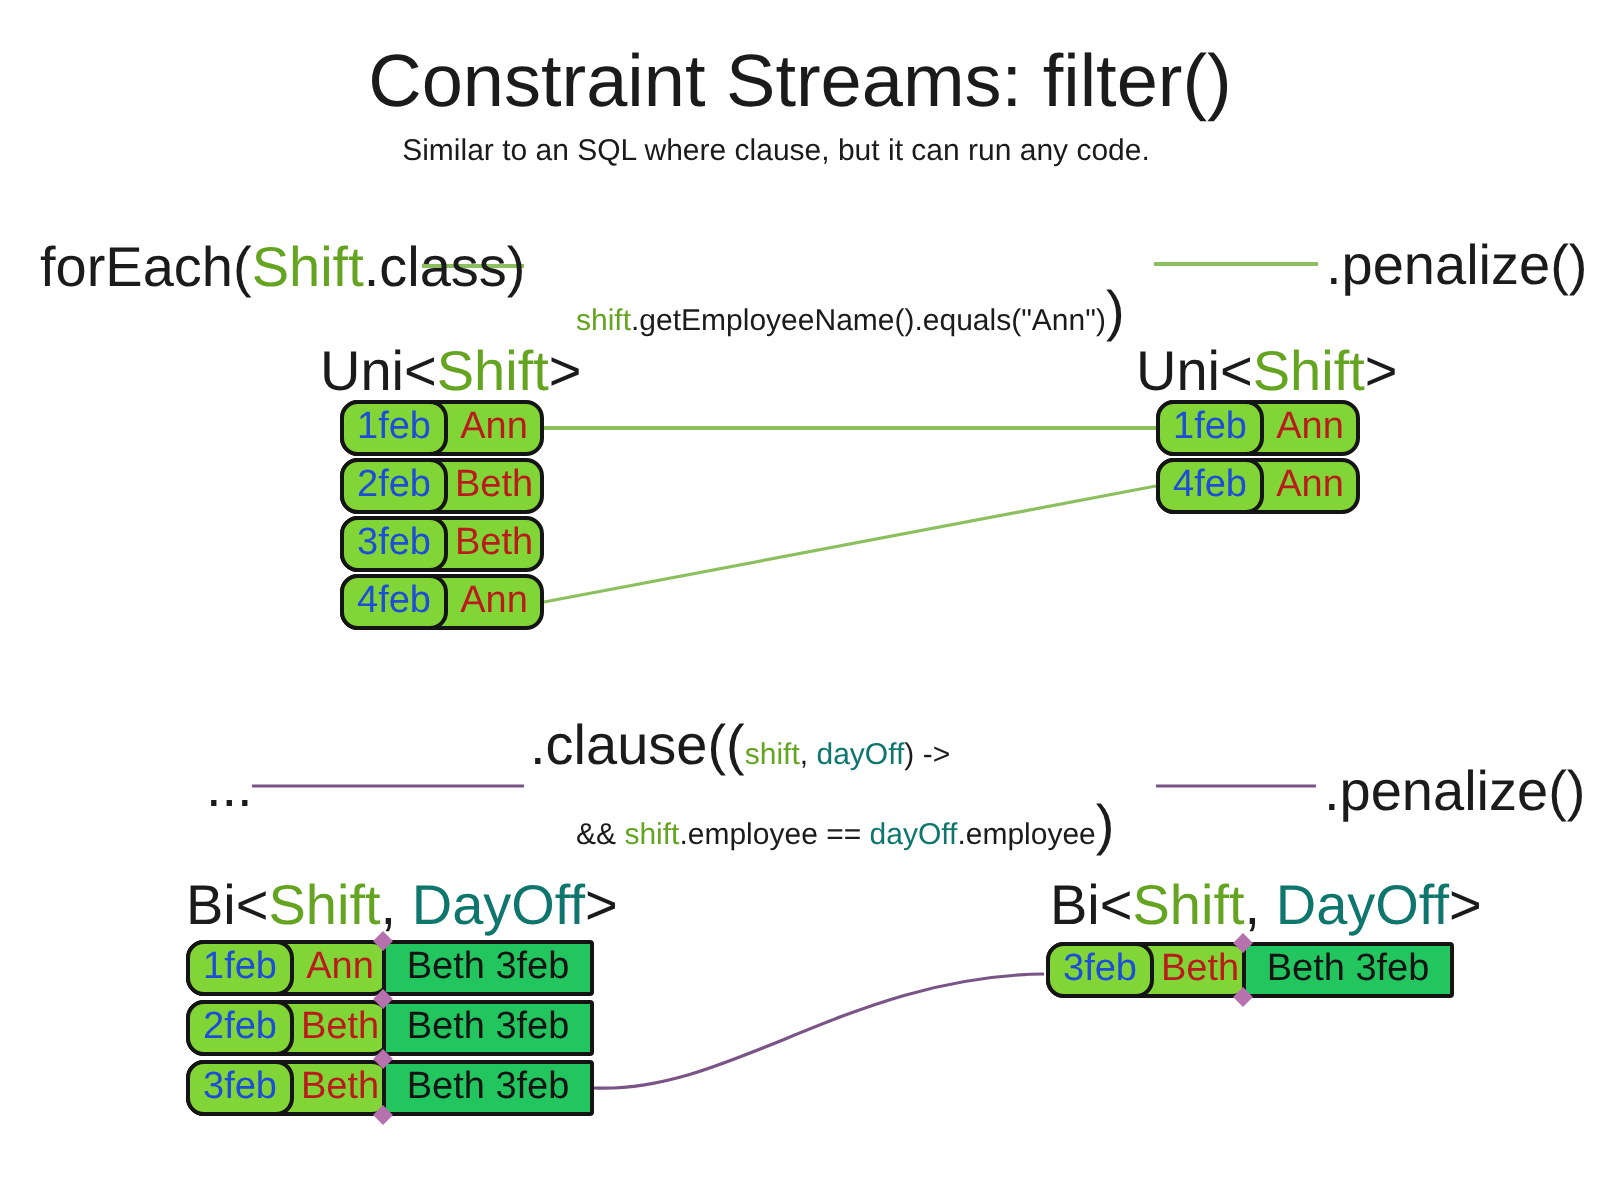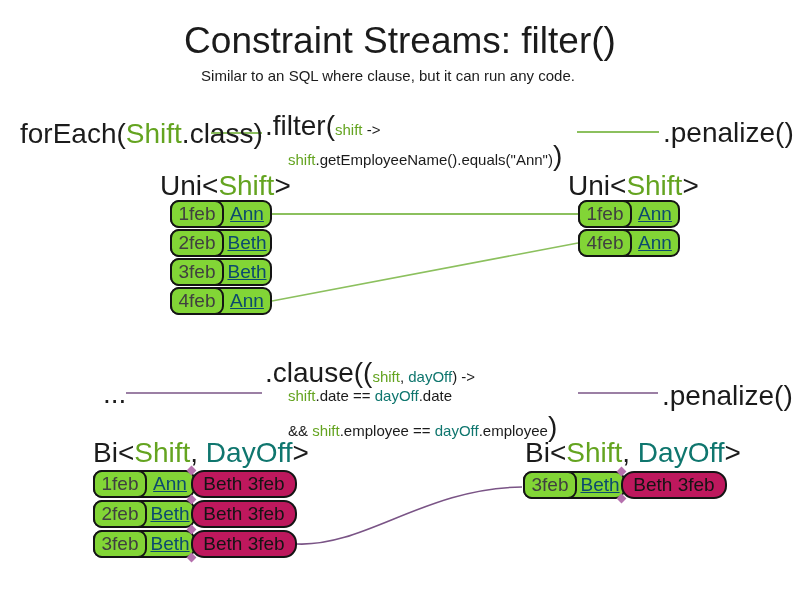--- a/index.html
+++ b/index.html
@@ -7,37 +7,37 @@
          font-family:"Liberation Sans","DejaVu Sans",sans-serif;color:#1b1b1b;}
   .abs{position:absolute;white-space:pre;}
   .center{text-align:center;}
   .title{font-size:37px;letter-spacing:0;}
   .subtitle{font-size:15px;}
   .t-lg{font-size:28px;}
   .t-sm{font-size:15px;}
   .t-hdr{font-size:28px;}
   .green{color:#64a420;}
   .blue{color:#0f766e;}
-  .orange{color:#0c4a6e;text-decoration:underline;}
+  .orange{color:#b91c1c;}
   
   .shift-row{position:absolute;width:102px;height:28px;background:#82d536;
              border:2px solid #141414;border-radius:9px;box-sizing:border-box;
              display:flex;align-items:center;}
   .date-box{display:flex;align-items:center;justify-content:center;
             box-sizing:border-box;width:54px;height:28px;margin:-2px 0 -2px -2px;
             background:#82d536;border:2px solid #141414;border-radius:9px;
-            font-size:19px;color:#404040;}
+            font-size:19px;color:#1d4ed8;}
   .name{flex:1;text-align:center;font-size:19px;}
   
   .bi-row{position:absolute;height:28px;}
   .green-pair{position:absolute;left:0;top:0;width:102px;height:28px;background:#82d536;
               border:2px solid #141414;border-radius:9px;box-sizing:border-box;
               display:flex;align-items:center;}
-  .pair-box{position:absolute;left:98px;top:0;width:106px;height:28px;background:#be185d;
-            border:2px solid #141414;border-radius:13px;box-sizing:border-box;
+  .pair-box{position:absolute;left:98px;top:0;width:106px;height:28px;background:#22c55e;
+            border:2px solid #141414;border-radius:2px;box-sizing:border-box;
             display:flex;align-items:center;justify-content:center;font-size:19px;color:#141414;}
   .diamond{position:absolute;width:7px;height:7px;background:#b671ae;transform:rotate(45deg);}
   svg.lines{position:absolute;left:0;top:0;pointer-events:none;}
 </style>
 </head>
 <body>
 
 <div id="slide">
 
   <svg class="lines" width="800" height="600">
@@ -48,21 +48,20 @@
     <line x1="126" y1="393" x2="262" y2="393" stroke="#7a5486" stroke-width="1.6"></line>
     <line x1="578" y1="393" x2="658" y2="393" stroke="#7a5486" stroke-width="1.6"></line>
     <path d="M297,544 C365,547 425,488 522,487" fill="none" stroke="#7a5486" stroke-width="1.6"></path>
   </svg>
 
   <div class="abs center title" style="left:0;top:20px;width:800px;">Constraint Streams: filter()</div>
   <div class="abs center subtitle" style="left:0;top:67px;width:776px;">Similar to an SQL where clause, but it can run any code.</div>
 
   <div class="abs t-lg" style="left:20px;top:118px;"><span>forEach(</span><span class="green">Shift</span><span>.class)</span></div>
 
-  <div class="abs" style="left:265px;top:110px;"><span class="t-lg">.filter(</span><span class="t-sm green">shift</span><span class="t-sm"> -&gt;</span></div>
 
   <div class="abs t-sm" style="left:288px;top:140px;"><span class="green">shift</span><span>.getEmployeeName().equals("Ann")</span><span class="t-lg">)</span></div>
 
   <div class="abs t-lg" style="left:663px;top:117px;">.penalize()</div>
 
   <div class="abs center t-hdr" style="left:160px;top:170px;width:120px;"><span>Uni&lt;</span><span class="green">Shift</span><span>&gt;</span></div>
   <div class="abs center t-hdr" style="left:568px;top:170px;width:120px;"><span>Uni&lt;</span><span class="green">Shift</span><span>&gt;</span></div>
 
   <div class="shift-row" style="left:170px;top:200px;">
       <span class="date-box">1feb</span>
@@ -87,23 +86,22 @@
     </div>
   <div class="shift-row" style="left:578px;top:229px;">
       <span class="date-box">4feb</span>
       <span class="name orange">Ann</span>
     </div>
 
   <div class="abs t-lg" style="left:103px;top:378px;">...</div>
 
   <div class="abs" style="left:265px;top:357px;"><span class="t-lg">.clause((</span><span class="t-sm green">shift</span><span class="t-sm">, </span><span class="t-sm blue">dayOff</span><span class="t-sm">) -&gt;</span></div>
 
-  <div class="abs t-sm" style="left:288px;top:387px;"><span class="green">shift</span><span>.date == </span><span class="blue">dayOff</span><span>.date</span></div>
 
-  <div class="abs t-sm" style="left:288px;top:411px;"><span>&amp;&amp; </span><span class="green">shift</span><span>.employee == </span><span class="blue">dayOff</span><span>.employee</span><span class="t-lg">)</span></div>
+  <div class="abs t-sm" style="left:288px;top:397px;"><span>&amp;&amp; </span><span class="green">shift</span><span>.employee == </span><span class="blue">dayOff</span><span>.employee</span><span class="t-lg">)</span></div>
 
   <div class="abs t-lg" style="left:662px;top:380px;">.penalize()</div>
 
   <div class="abs center t-hdr" style="left:93px;top:437px;width:200px;"><span>Bi&lt;</span><span class="green">Shift</span><span>, </span><span class="blue">DayOff</span><span>&gt;</span></div>
   <div class="abs center t-hdr" style="left:525px;top:437px;width:200px;"><span>Bi&lt;</span><span class="green">Shift</span><span>, </span><span class="blue">DayOff</span><span>&gt;</span></div>
 
   <div class="bi-row" style="left:93px;top:470px;">
     <div class="green-pair">
         <span class="date-box">1feb</span>
         <span class="name orange">Ann</span>

